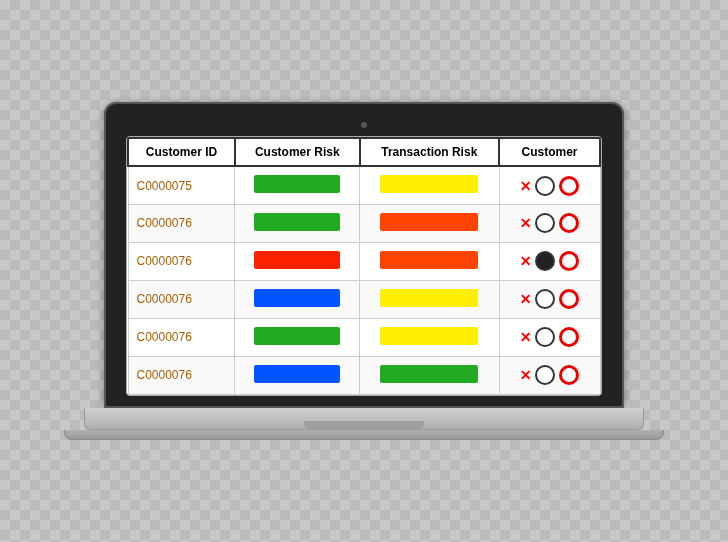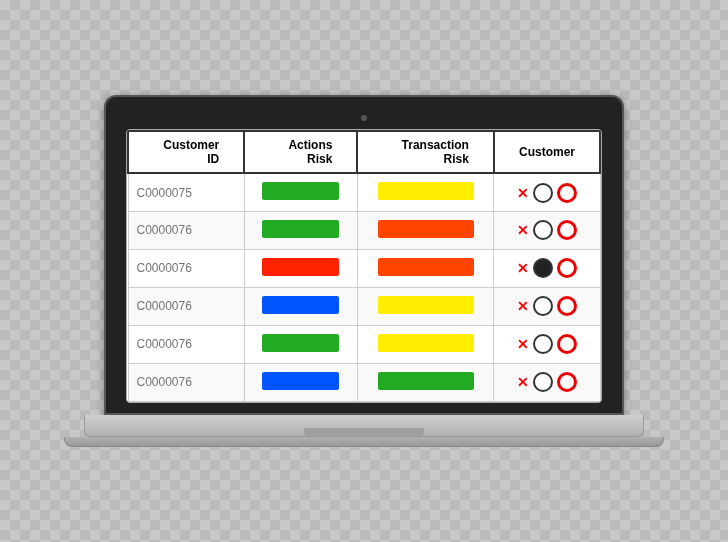--- a/index.html
+++ b/index.html
@@ -86,39 +86,39 @@
     
     table {
       width: 100%;
       border-collapse: collapse;
       font-size: 12px;
     }
 
     th {
       background: #fff;
       border: 2px solid #333;
-      padding: 6px 24px;
-      text-align: right;
+      padding: 6px 4px;
+      text-align: center;
       font-weight: bold;
       font-size: 12px;
     }
 
     td {
       border: 1px solid #ccc;
       padding: 5px 8px;
       text-align: center;
       vertical-align: middle;
       height: 38px;
     }
 
     td.customer-id {
       text-align: left;
       font-size: 12px;
       font-weight: normal;
-      color: #737373;
+      color: #a16207;
     }
 
     .color-bar {
       display: inline-block;
       height: 18px;
       width: 80%;
       border-radius: 2px;
     }
 
     .actions-cell {
@@ -173,21 +173,21 @@
 <body>
 
 <div class="laptop-wrapper">
   <div class="laptop-screen">
     <div class="camera-dot"></div>
     <div class="screen-inner">
       <table>
         <thead>
           <tr>
             <th>Customer ID</th>
-            <th>Actions Risk</th>
+            <th>Customer Risk</th>
             <th>Transaction Risk</th>
             <th>Customer</th>
           </tr>
         </thead>
         <tbody id="table-body">
         <tr>
               <td class="customer-id">C0000075</td>
               <td><span class="color-bar" style="background: rgb(34, 170, 34);"></span></td>
               <td><span class="color-bar" style="background: rgb(255, 238, 0);"></span></td>
               <td>

